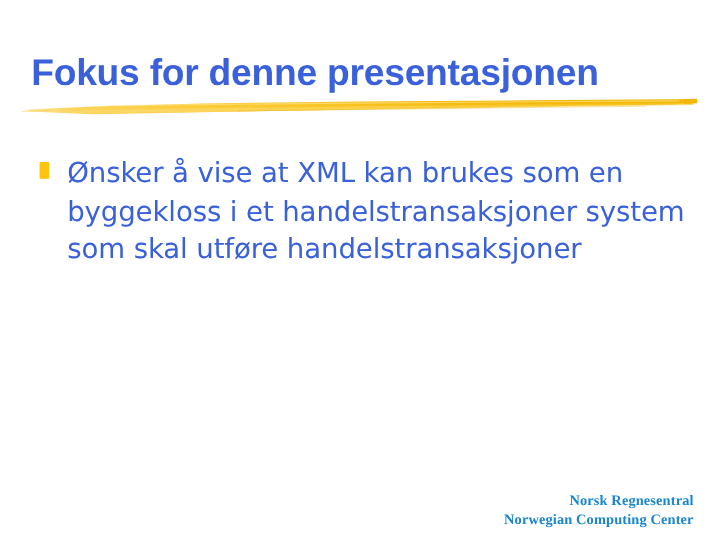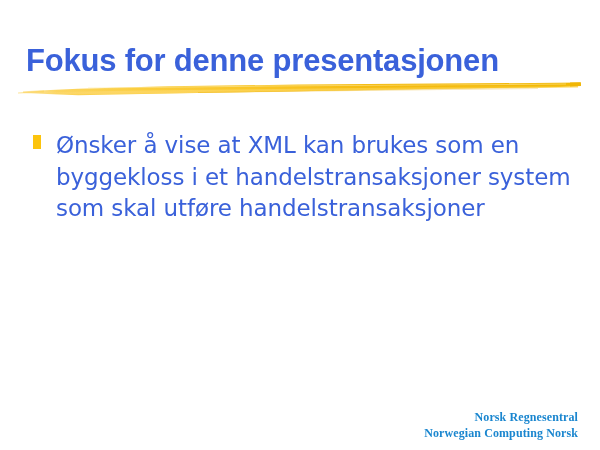--- a/index.html
+++ b/index.html
@@ -129,16 +129,16 @@
 
   <div id="body-list">
     <div class="bullet-row">
       <span class="bullet-marker"></span>
       <span class="bullet-text">Ønsker å vise at XML kan brukes som en byggekloss i et handelstransaksjoner system som skal utføre handelstransaksjoner</span>
     </div>
   </div>
 
   <div id="footer">
     <div>Norsk Regnesentral</div>
-    <div>Norwegian Computing Norsk</div>
+    <div>Norwegian Computing Center</div>
   </div>
 
 </div>
 
 </body></html>

